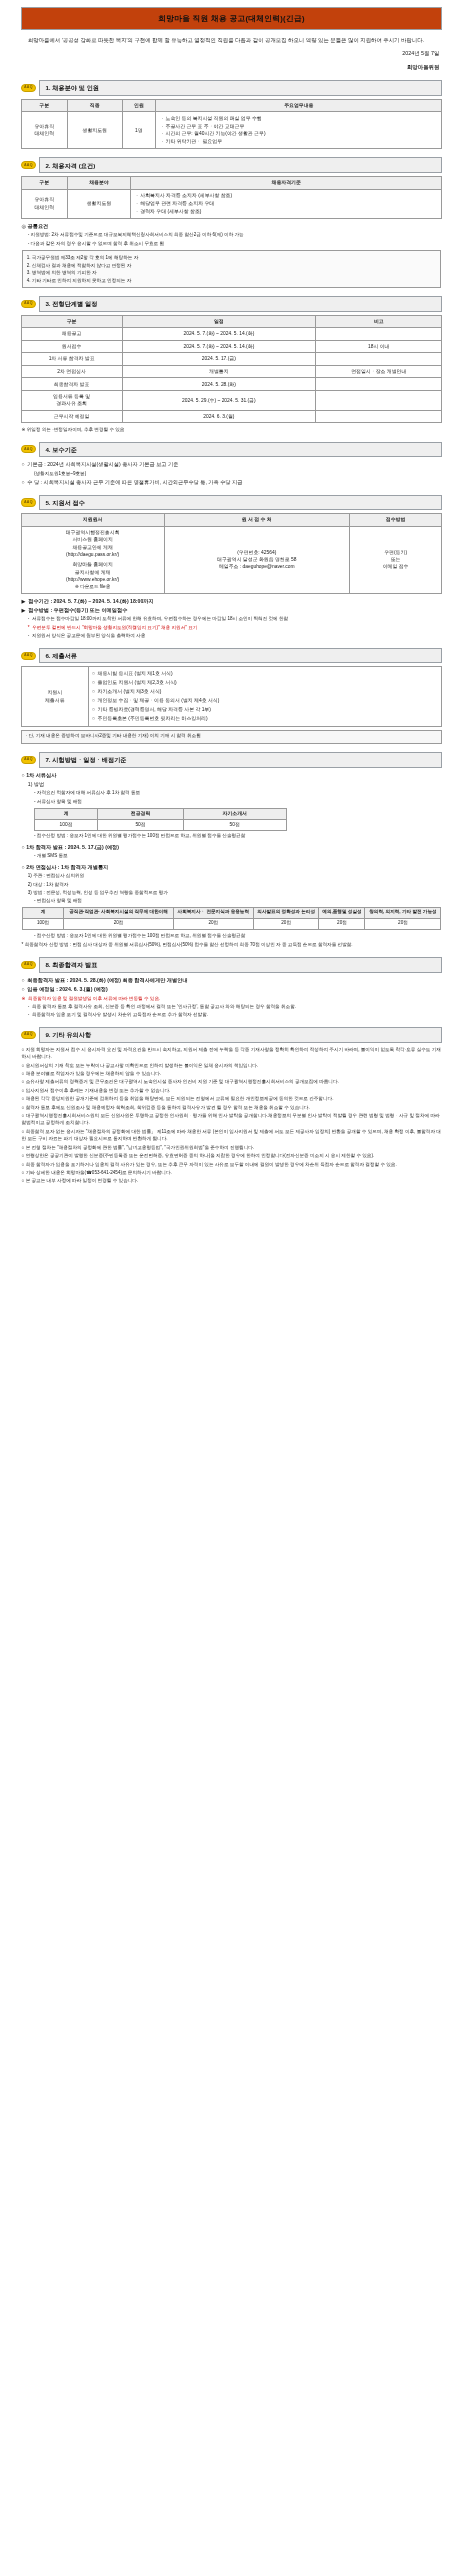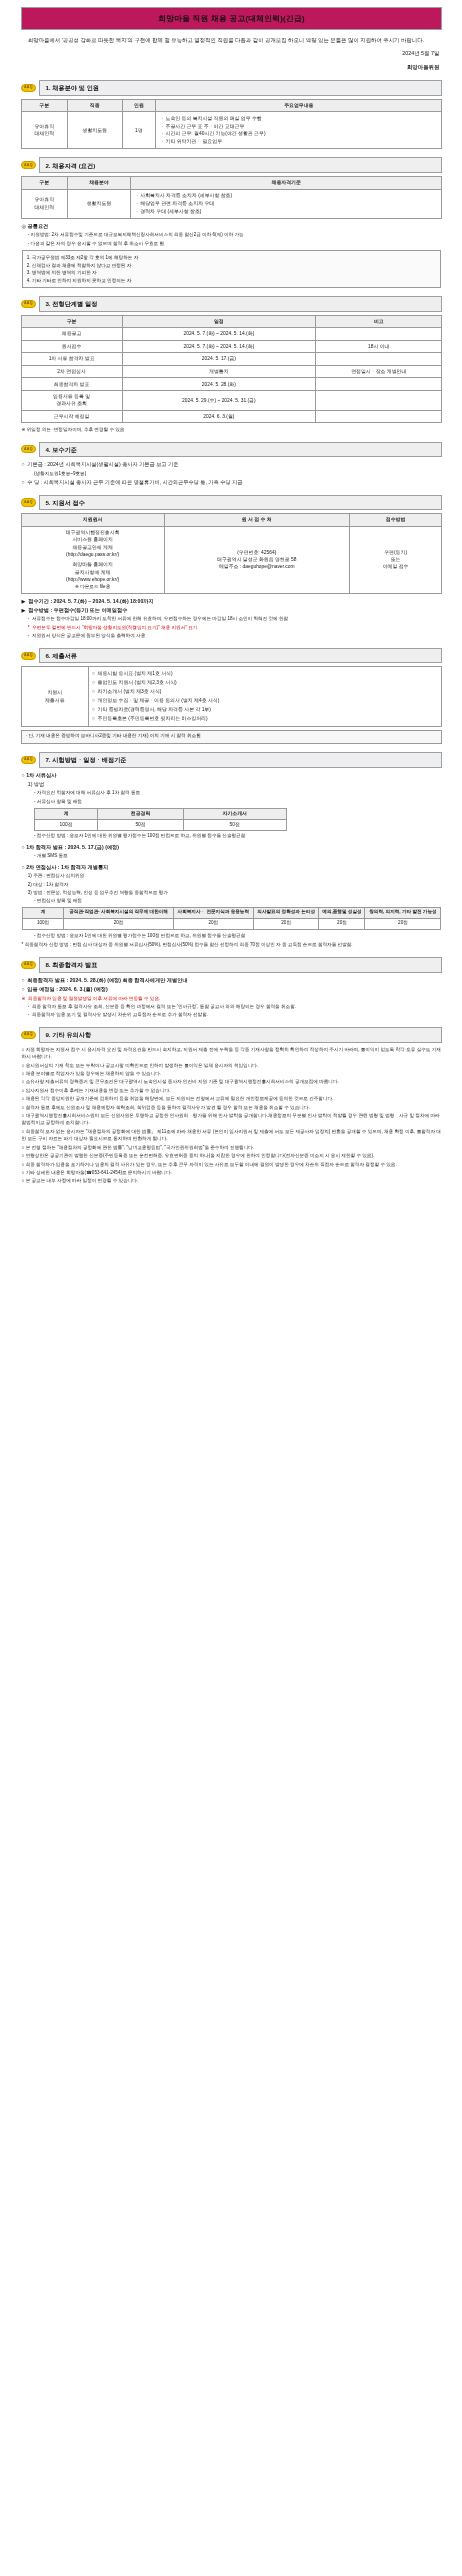--- a/index.html
+++ b/index.html
@@ -10,21 +10,21 @@
     font-family: "Liberation Sans", "DejaVu Sans", sans-serif;
     font-size: 5.2px;
     color: #1a1a1a;
     line-height: 1.5;
   }
   .page { width: 463px; padding: 7.2px 20.6px 15.5px 20.6px; }
 
   
   .doc-title-wrap {
     border: 0.5px solid #9aa0a6;
-    background: #be185d;
+    background: #c2410c;
     text-align: center;
     padding: 4.6px 0 4.6px 0;
     margin-bottom: 6.2px;
   }
   .doc-title {
     font-size: 7.7px;
     font-weight: bold;
     letter-spacing: 0.3px;
     color: #111;
   }

